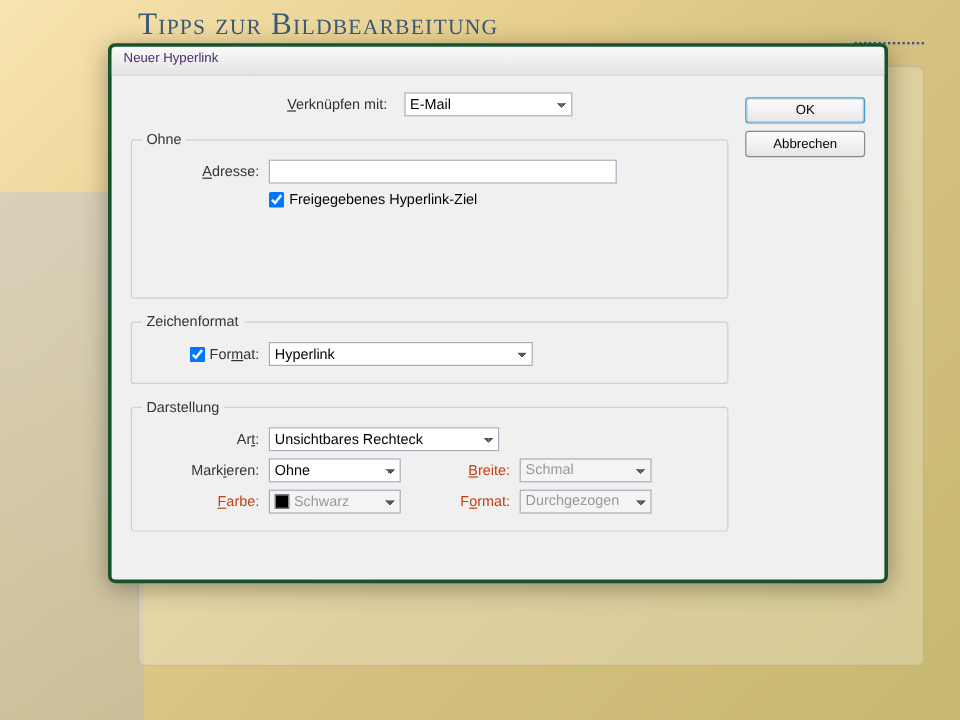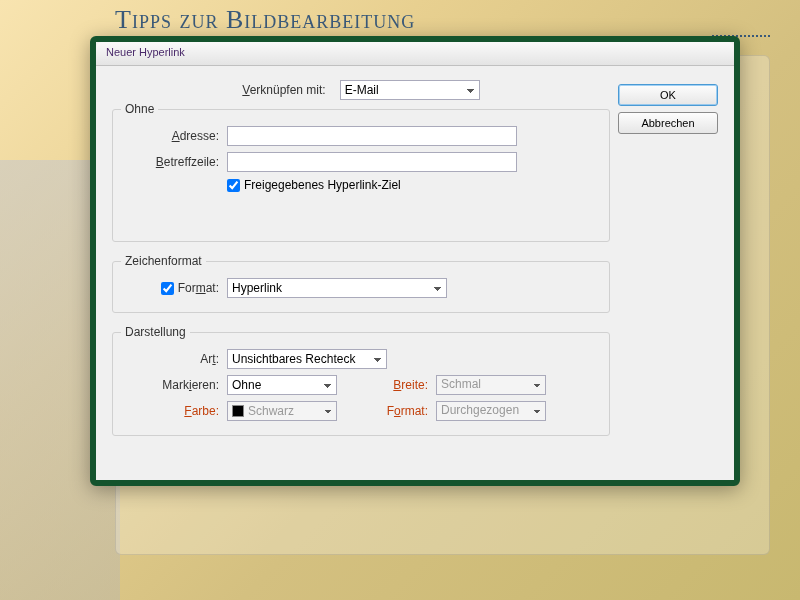--- a/index.html
+++ b/index.html
@@ -4,21 +4,21 @@
 <style>
 * { box-sizing: border-box; margin: 0; padding: 0; }
 body { font-family: "Segoe UI", Tahoma, sans-serif; font-size: 12px; width: 800px; height: 600px; overflow: hidden; position: relative; background: #f4d89a; }
 .bg { position: absolute; inset: 0; background: linear-gradient(135deg, #f8e4b0 0%, #e8d090 30%, #d4c080 60%, #c8b870 100%); }
 .bg::before { content: ""; position: absolute; left: 0; top: 160px; width: 120px; height: 440px; background: linear-gradient(180deg, rgba(200,200,200,0.6), rgba(180,180,180,0.4)); }
 .page-header { position: absolute; top: 5px; left: 115px; right: 30px; }
 .page-title { font-family: Georgia, serif; font-size: 26px; color: #3a5a7a; font-variant: small-caps; letter-spacing: 1px; }
 .dotted { position: absolute; top: 30px; right: 0; width: 58px; border-top: 2px dotted #3a5a7a; }
 .content-box { position: absolute; top: 55px; left: 115px; right: 30px; height: 500px; background: rgba(255,255,255,0.25); border: 1px solid rgba(100,100,100,0.2); border-radius: 6px; }
 .email-line { position: absolute; bottom: 69px; left: 20px; font-size: 16px; color: #3a4a5a; font-family: Georgia, serif; }
-.dialog { position: absolute; top: 36px; left: 90px; width: 650px; height: 450px; background: #f0f0f0; border: 6px solid #14532d; border-radius: 6px; box-shadow: 0 4px 20px rgba(0,0,0,0.35); }
+.dialog { position: absolute; top: 36px; left: 90px; width: 650px; height: 450px; background: #f0f0f0; border: 3px solid #14532d; border-radius: 6px; box-shadow: 0 4px 20px rgba(0,0,0,0.35); }
 .titlebar { height: 24px; background: linear-gradient(#fafafa, #e4e4e4); border-bottom: 1px solid #c0c0c0; border-radius: 6px 6px 0 0; padding: 4px 10px; font-size: 11px; color: #4a2a6a; }
 .dialog-body { position: absolute; top: 24px; bottom: 0; left: 0; right: 0; padding: 14px 16px; }
 .main-col { float: left; width: 498px; }
 .side-col { float: right; width: 100px; padding-top: 4px; }
 .btn { display: block; width: 100px; height: 22px; margin-bottom: 6px; background: linear-gradient(#fdfdfd, #e6e6e6); border: 1px solid #8a8a8a; border-radius: 3px; font-size: 11px; cursor: pointer; }
 .btn.primary { border: 1px solid #4a9ad4; box-shadow: inset 0 0 0 1px rgba(100,180,240,0.6); }
 .row { display: flex; align-items: center; margin-bottom: 6px; }
 .lbl { width: 106px; text-align: right; padding-right: 8px; font-size: 12px; color: #333; }
 .lbl .ul { text-decoration: underline; }
 .lbl.disabled { color: #c2410c; }
@@ -26,21 +26,21 @@
 .combo { appearance: none; background-image: linear-gradient(45deg, transparent 50%, #555 50%), linear-gradient(135deg, #555 50%, transparent 50%); background-position: right 8px top 8px, right 4px top 8px; background-size: 4px 4px, 4px 4px; background-repeat: no-repeat; padding-right: 4px; }
 .combo.disabled, .input.disabled { background-color: #f4f4f4; color: #999; }
 fieldset { border: 1px solid #d0d0d0; border-radius: 3px; padding: 10px 8px 8px; margin-bottom: 12px; }
 fieldset.tall { min-height: 140px; }
 legend { font-size: 12px; color: #333; padding: 0 4px; }
 .check { display: flex; align-items: center; gap: 4px; }
 .check input { width: 13px; height: 13px; }
 .two-col { display: flex; gap: 30px; }
 .two-col .col { flex: 1; }
 .swatch { display: inline-block; width: 12px; height: 12px; background: #000; border: 1px solid #888; vertical-align: middle; margin-right: 4px; }
-.top-row { display: flex; align-items: center; justify-content: center; margin-bottom: 2px; }
+.top-row { display: flex; align-items: center; justify-content: center; margin-bottom: 12px; }
 .top-row .lbl { width: auto; margin-right: 6px; }
 </style>
 </head>
 <body>
 
 <div class="bg"></div>
 
 <div class="page-header">
   <div class="page-title">Tipps zur Bildbearbeitung</div>
   <div class="dotted"></div>
@@ -69,24 +69,20 @@
           <option>E-Mail</option>
         </select>
       </div>
 
       <fieldset class="tall">
         <legend>Ohne</legend>
         <div class="row">
           <span class="lbl"><span class="ul">A</span>dresse:</span>
           <input class="input" style="width: 290px;" value="">
         </div>
-        <div class="row">
-          <span class="lbl"><span class="ul">B</span>etreffzeile:</span>
-          <input class="input" style="width: 290px;" value="">
-        </div>
         <div class="row" style="margin-left:106px">
           <label class="check">
             <input type="checkbox" checked="" style="">
             <span>Freigegebenes Hyperlink-Ziel</span>
           </label>
         </div>
       </fieldset>
 
       <fieldset>
         <legend>Zeichenformat</legend>
@@ -98,21 +94,21 @@
           <select class="combo" style="width:220px">
             <option>Hyperlink</option>
           </select>
         </div>
       </fieldset>
 
       <fieldset>
         <legend>Darstellung</legend>
         <div class="row">
           <span class="lbl">Ar<span class="ul">t</span>:</span>
-          <select class="combo" style="width:160px">
+          <select class="combo" style="width:192px">
             <option>Unsichtbares Rechteck</option>
           </select>
         </div>
         <div class="two-col">
           <div class="col">
             <div class="row">
               <span class="lbl">Mark<span class="ul">i</span>eren:</span>
               <select class="combo" style="width:110px">
                 <option>Ohne</option>
               </select>

